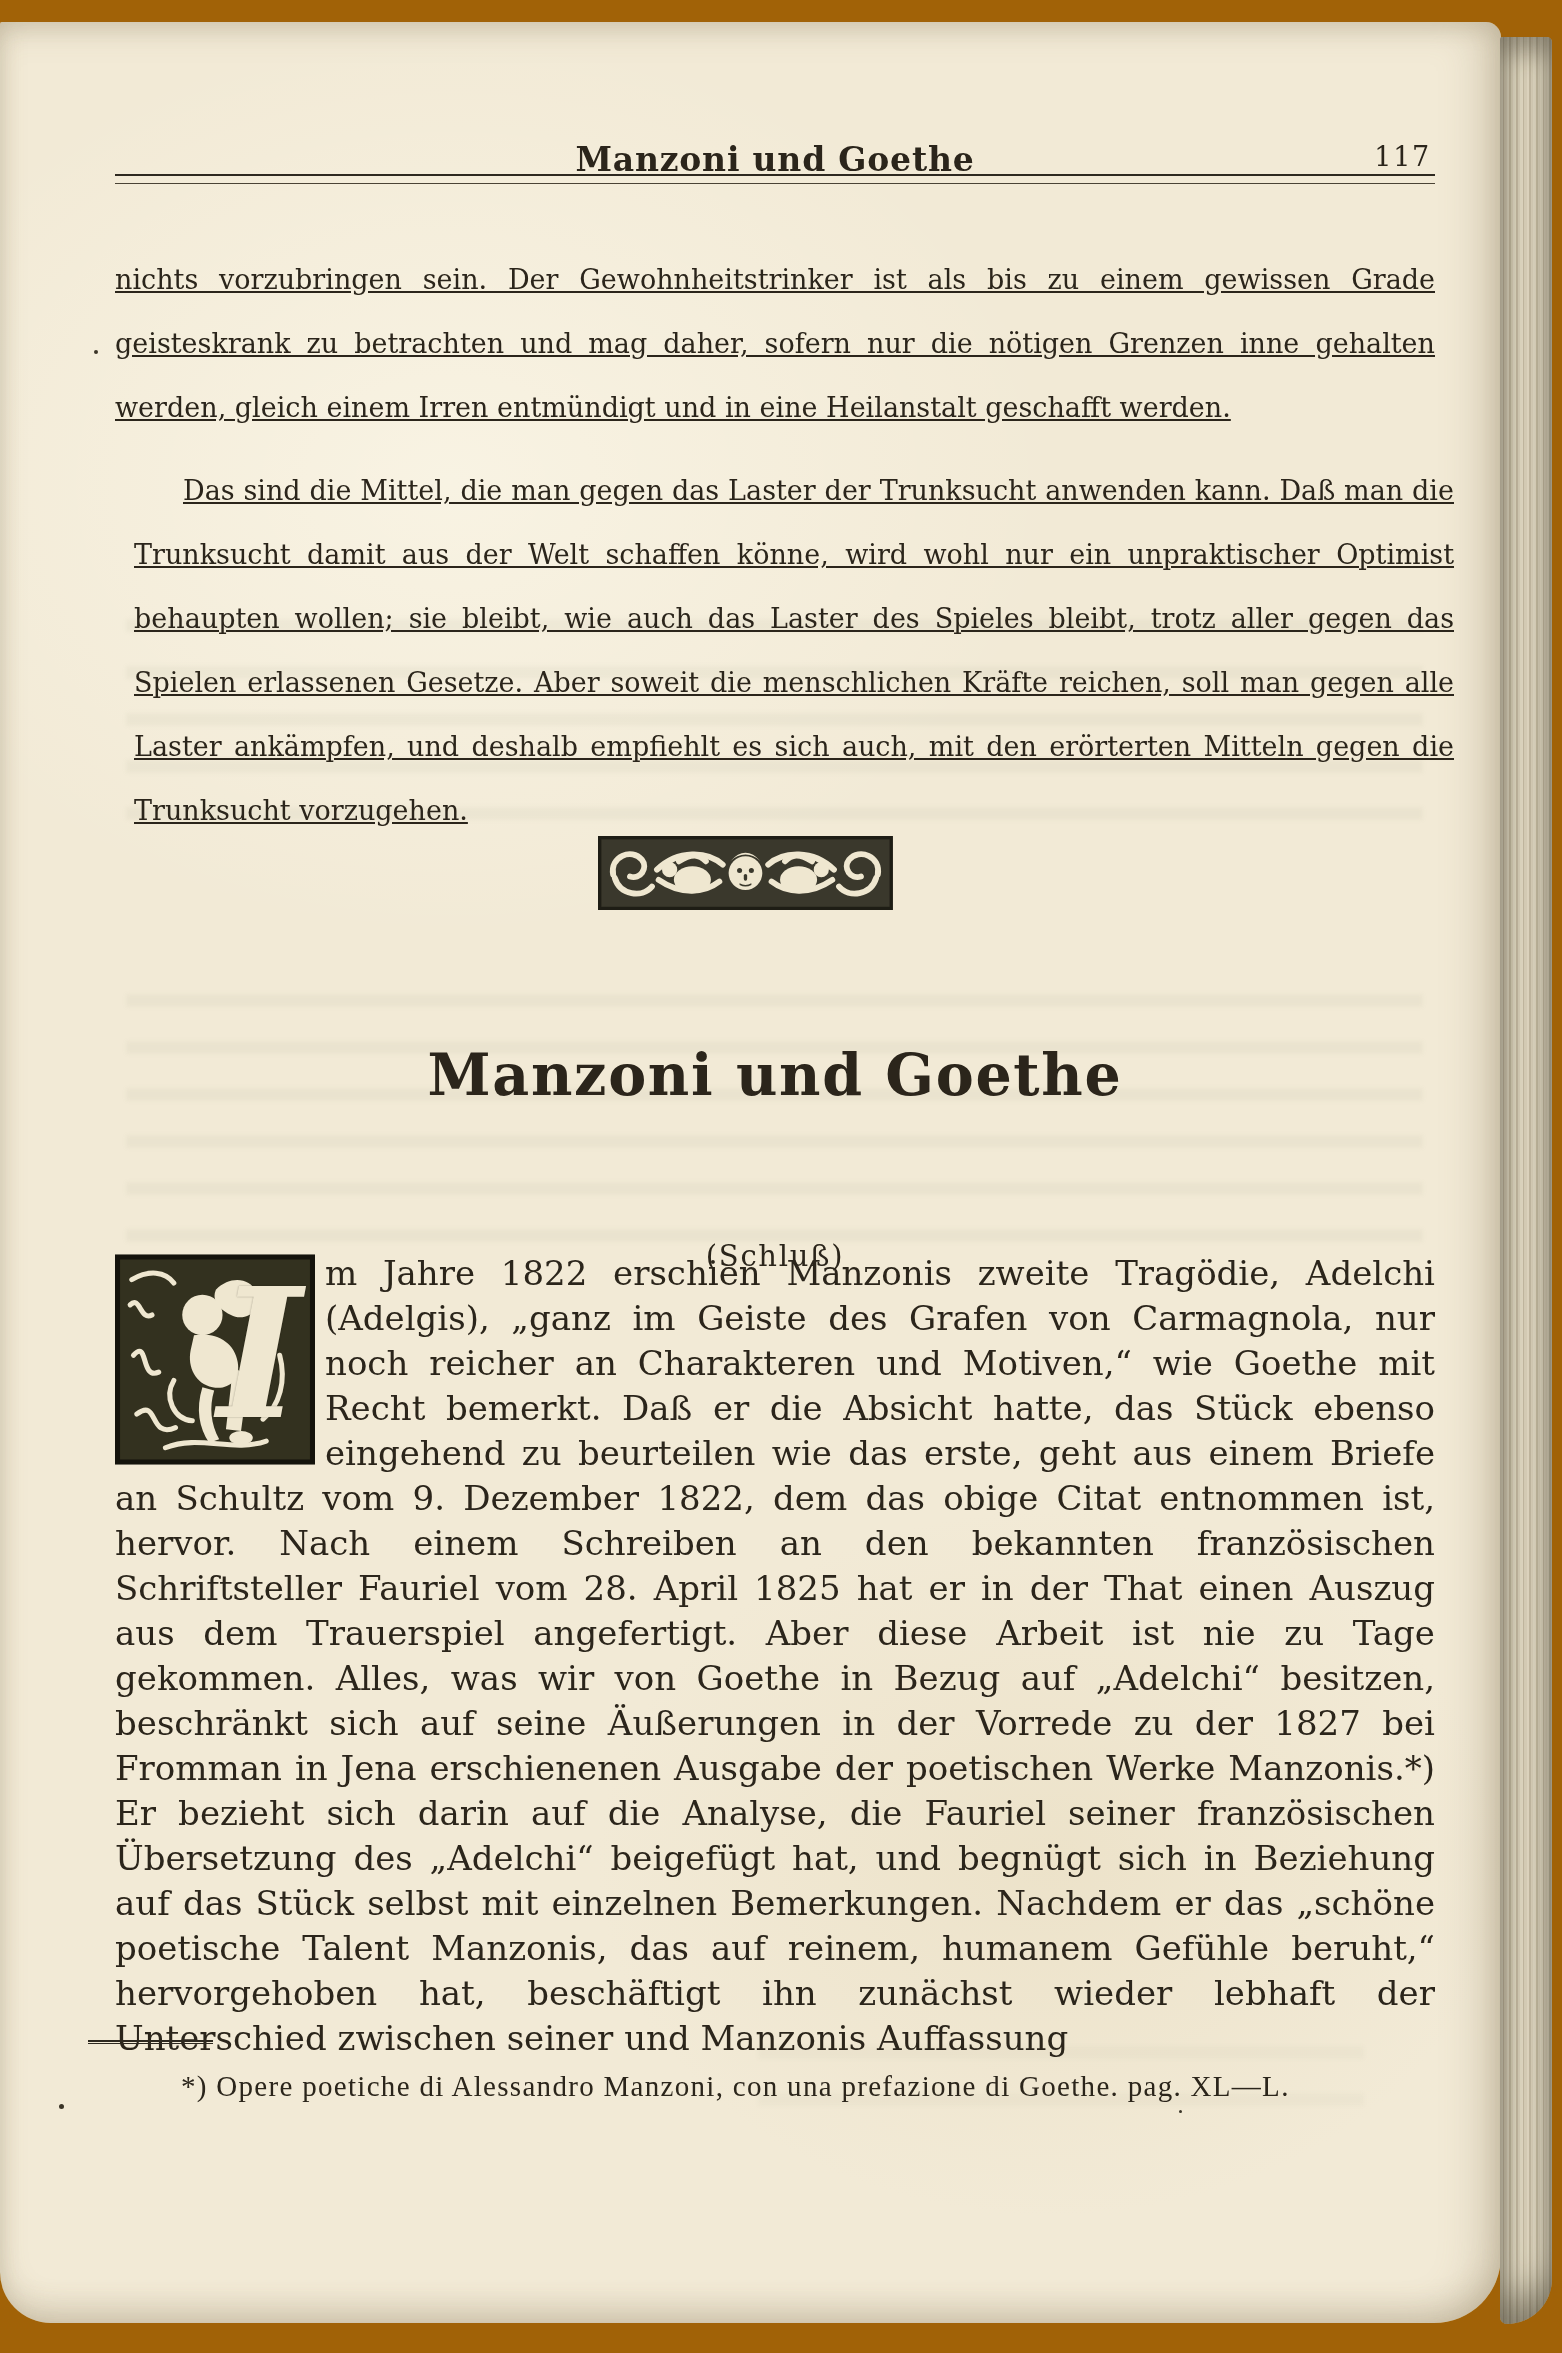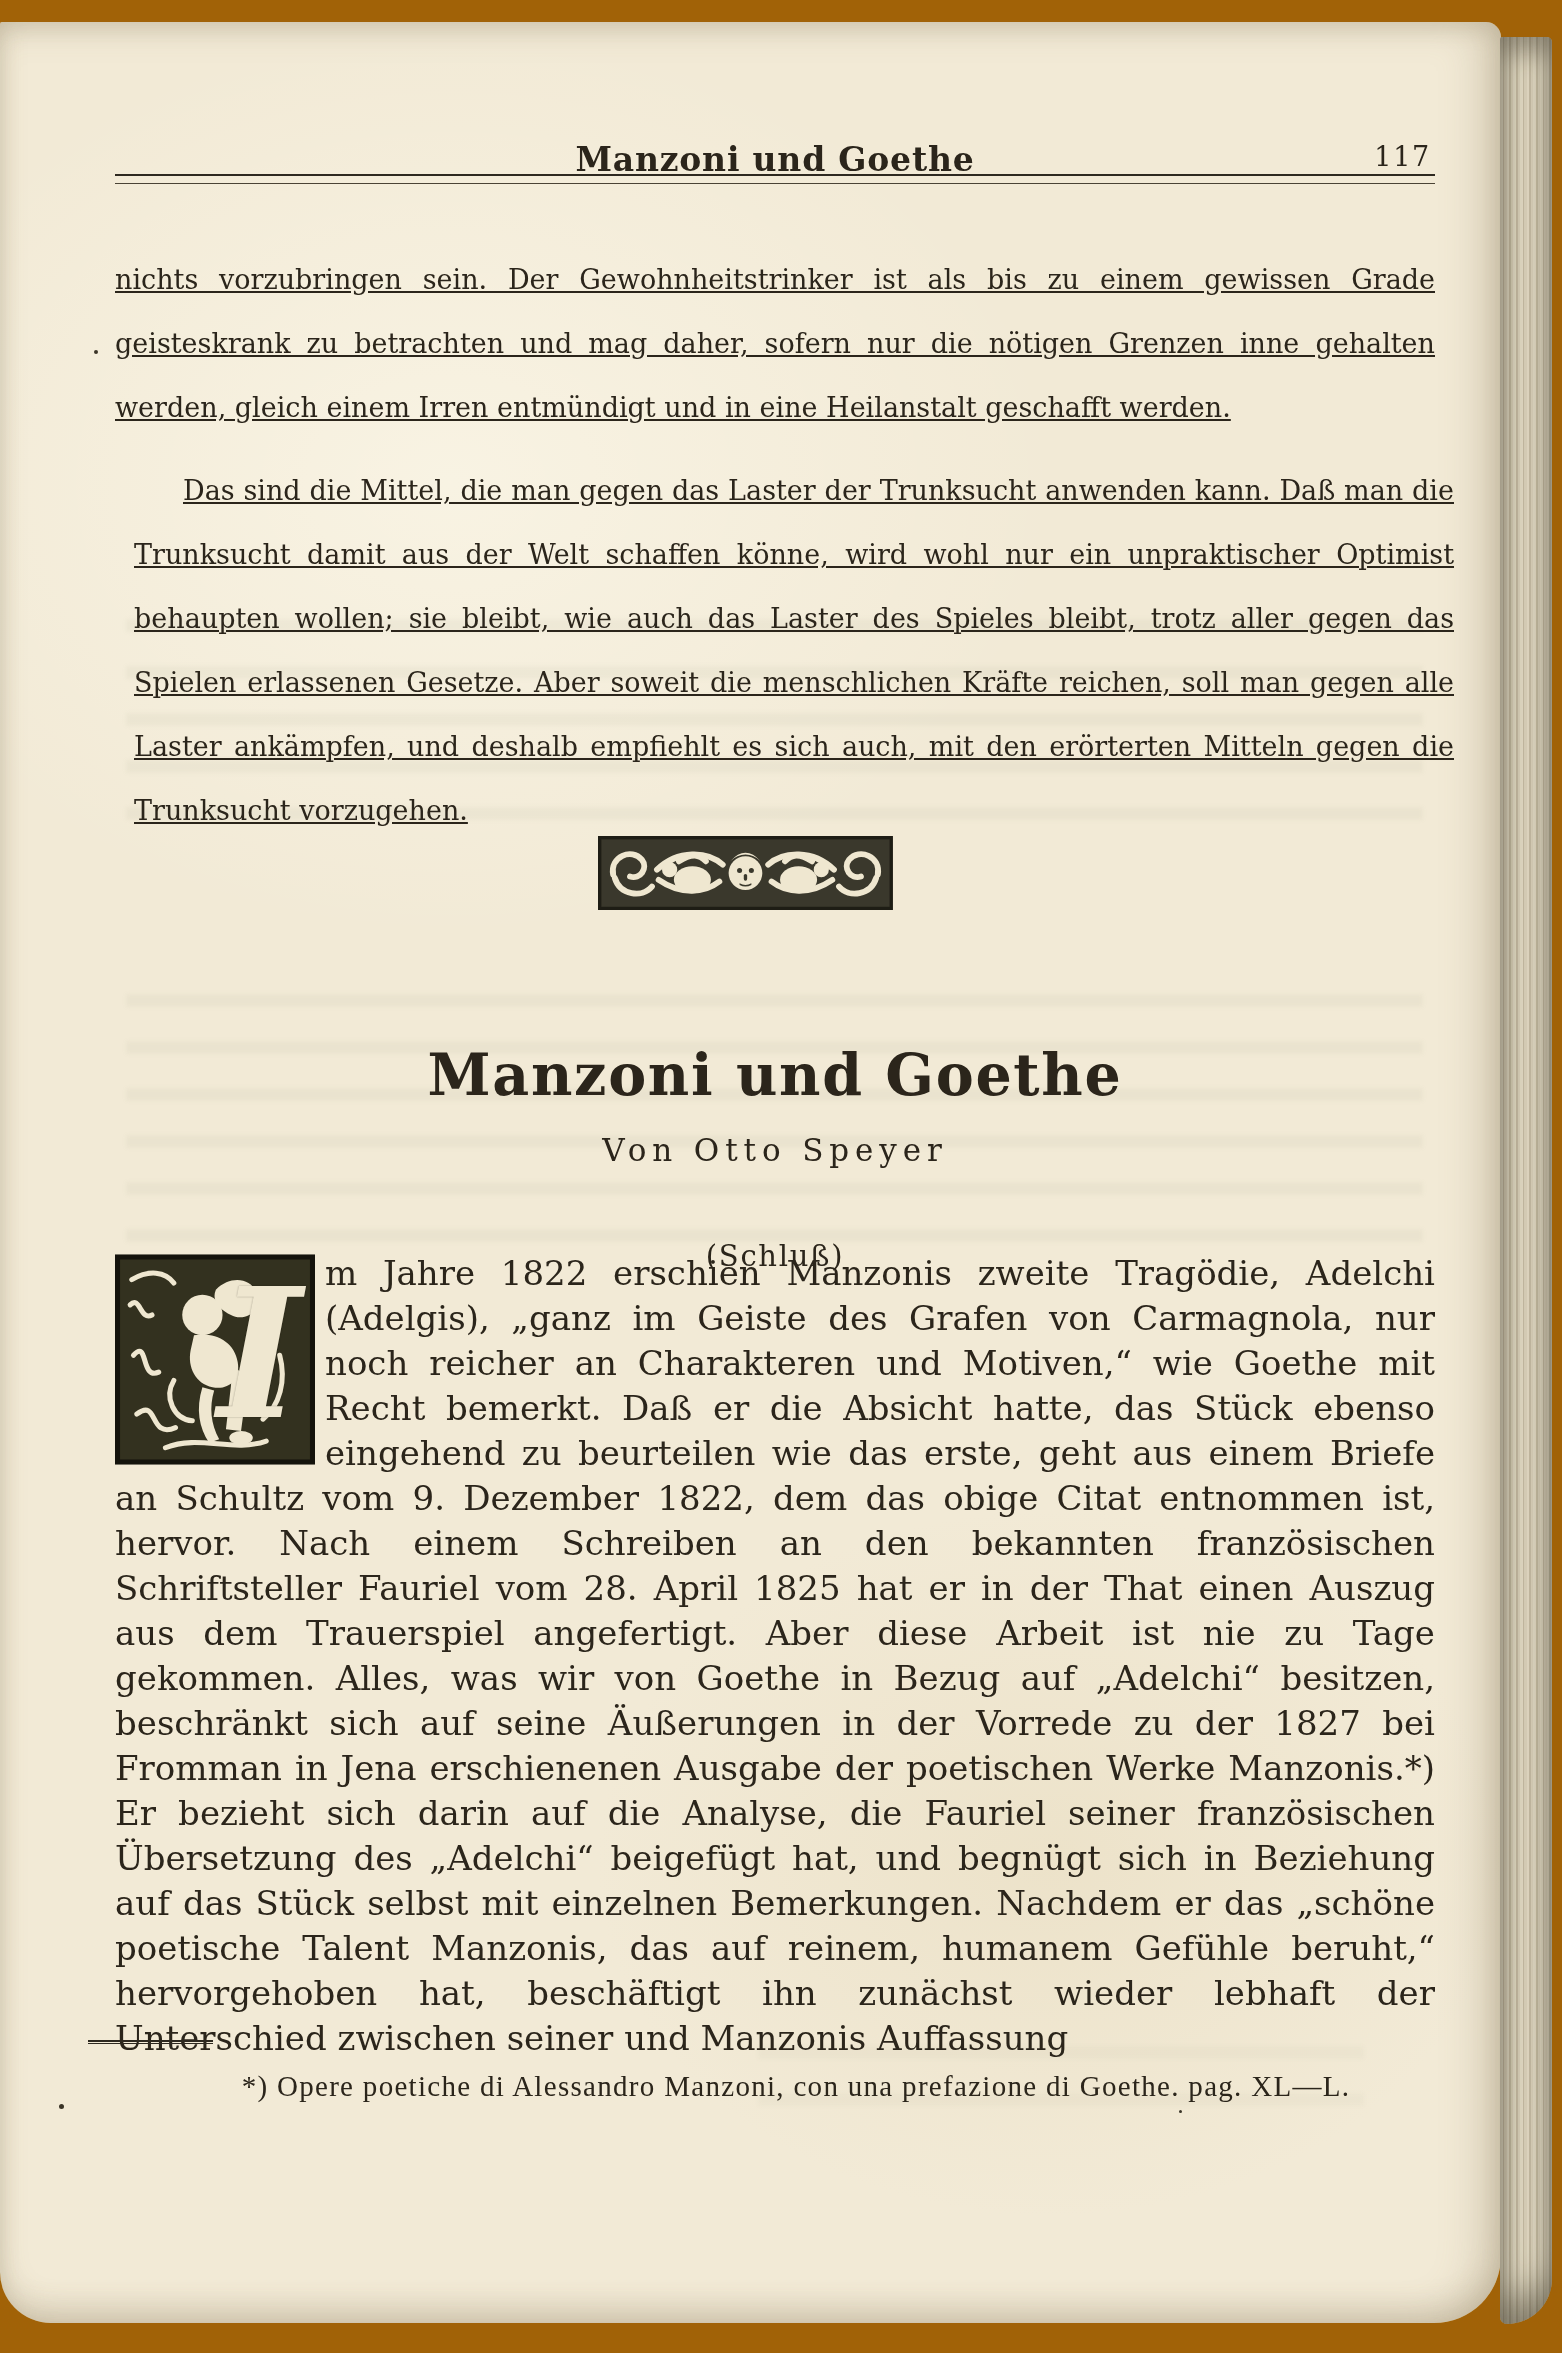--- a/index.html
+++ b/index.html
@@ -44,21 +44,21 @@
   
   .article-body{left:115px;top:1251px;width:1320px;font-size:34px;line-height:45px;text-align:justify;}
   .drop-cap{float:left;width:200px;height:211px;margin:3.4px 10px 3.4px 0;position:relative;}
   .drop-cap svg{display:block;width:100%;height:100%;}
   .drop-cap .cap-letter{position:absolute;right:13.5px;top:-5px;font-size:179px;line-height:211px;
         font-weight:bold;font-style:italic;color:#efe7d0;text-shadow:0 0 1.7px rgba(20,18,10,.4);}
   
   .footnote-rule{left:88px;top:2040px;width:125px;height:4.2px;
         background:linear-gradient(#2e2920 0 2.5px,transparent 2.5px 3.4px,#2e2920 3.4px 4.2px);}
   .footnote{left:181px;top:2070px;width:1230px;font-size:29px;letter-spacing:1.3px;
-        font-family:"Liberation Serif","DejaVu Serif",serif;text-align:center;}
+        font-family:"Liberation Serif","DejaVu Serif",serif;}
 </style>
 </head>
 <body>
 
 <div class="stage">
 
   <div class="paper"></div>
   <div class="fore-edge"></div>
 
   <div class="bleed" style="left:126px;top:619px;width:1297px;height:215px;"></div>
@@ -102,21 +102,20 @@
       <g fill="#3a382c">
         <circle cx="168" cy="41" r="3"></circle>
         <circle cx="182" cy="41" r="3"></circle>
         <rect x="173" y="45" width="4" height="8" rx="2"></rect>
         <path d="M168 56 Q175 60 182 56 L182 58 Q175 62 168 58 Z"></path>
       </g>
     </svg>
   </div>
 
   <div class="layer article-title">Manzoni und Goethe</div>
-  <div class="layer byline">Von Otto Speyer</div>
   <div class="layer part-note">(Schluß)</div>
 
   <div class="layer article-body">
     <span class="drop-cap">
       <svg viewBox="0 0 238 250">
         <rect x="3" y="3" width="232" height="244" fill="#33311f" stroke="#14130c" stroke-width="6"></rect>
         <g fill="none" stroke="#efe7d0" stroke-width="6" stroke-linecap="round">
           <path d="M20 30 C 40 18, 60 20, 70 34"></path>
           <path d="M18 60 C 30 48, 30 80, 44 72"></path>
           <path d="M22 120 C 40 100, 30 150, 52 140"></path>

